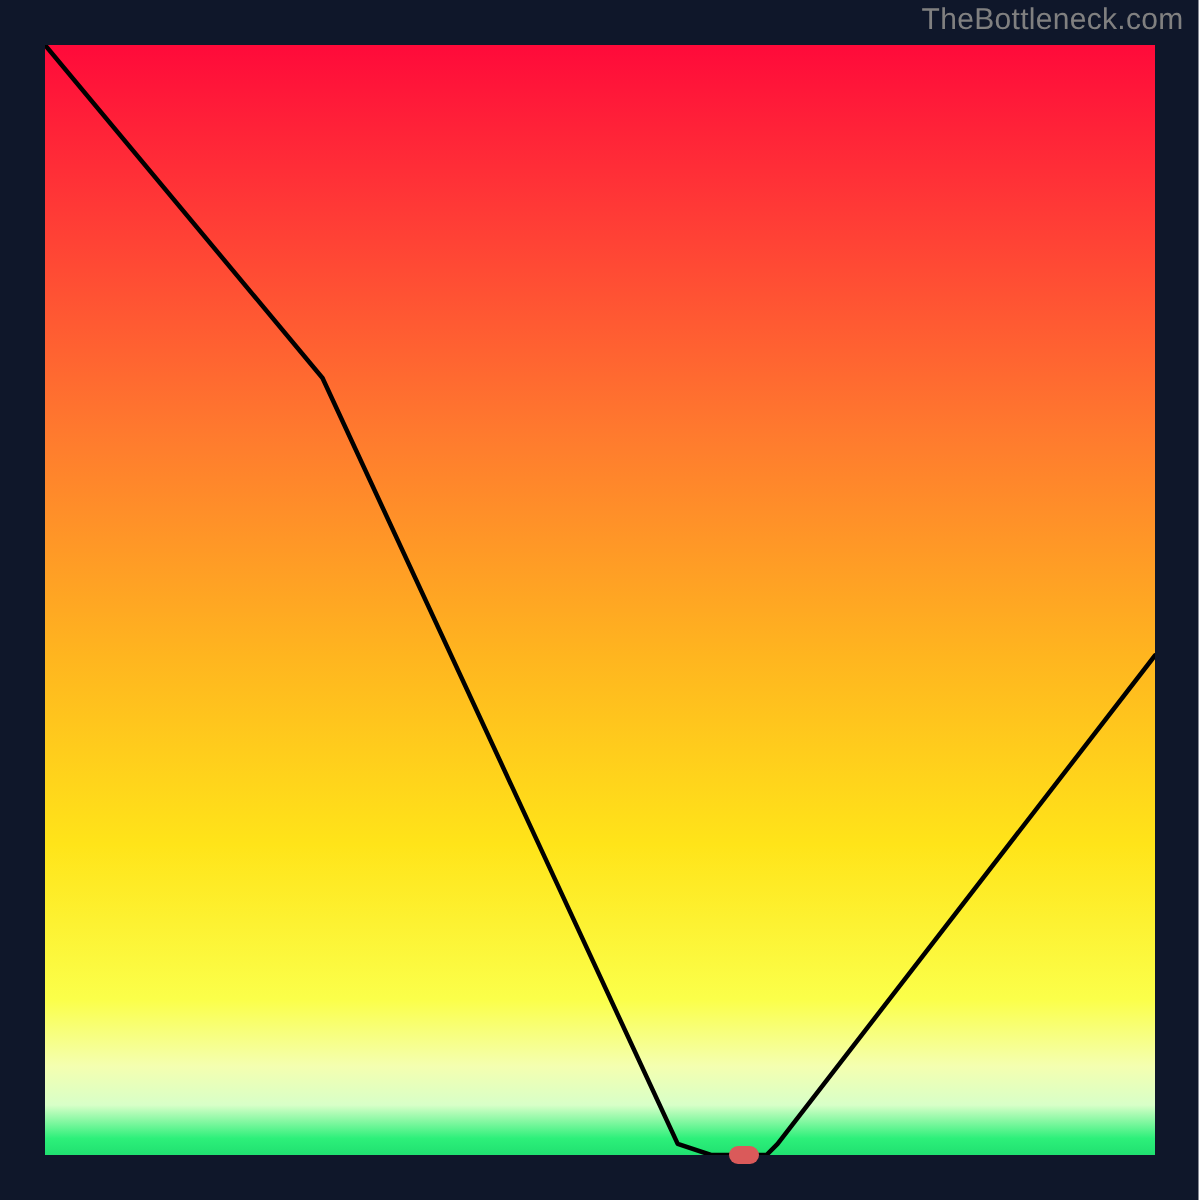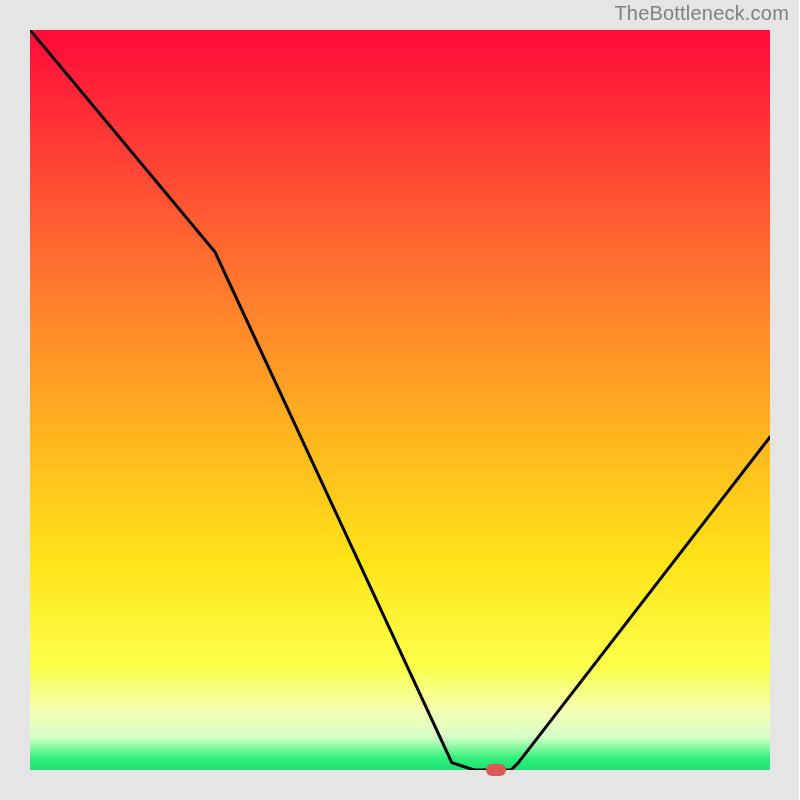--- a/index.html
+++ b/index.html
@@ -6,21 +6,21 @@
     margin: 0;
     padding: 0;
     width: 800px;
     height: 800px;
     overflow: hidden;
     font-family: Arial, Helvetica, sans-serif;
   }
   .outer {
     width: 799px;
     height: 800px;
-    background: #e5e5e5;
+    background: #0f172a;
     position: relative;
   }
   .watermark {
     position: absolute;
     top: 2px;
     right: 10px;
     color: #808080;
     font-size: 20px;
     font-weight: 500;
     letter-spacing: 0.2px;

